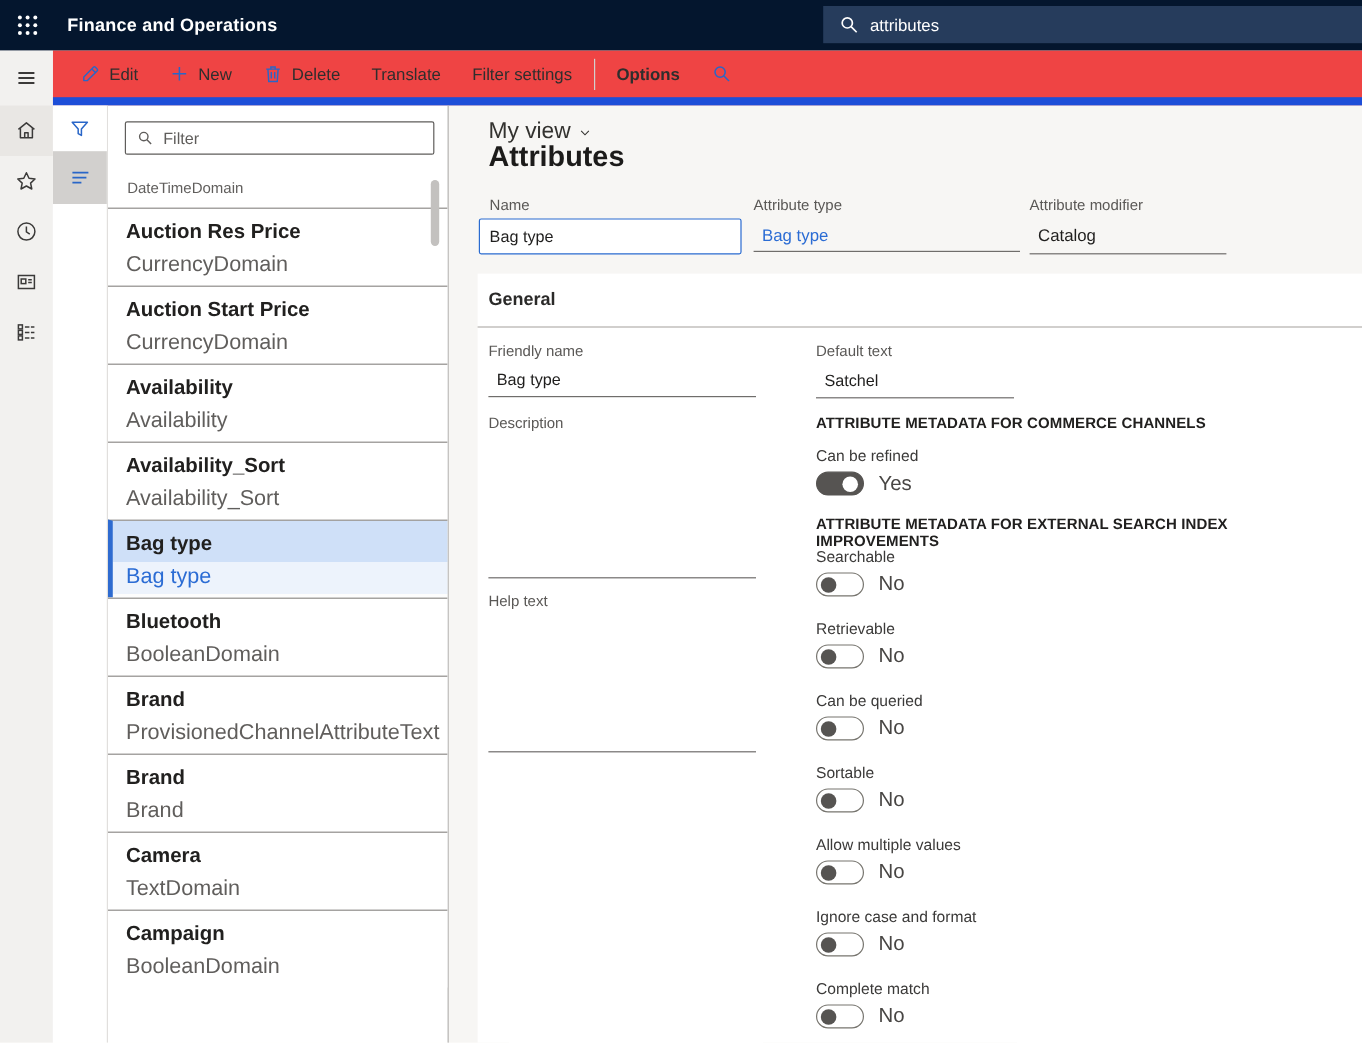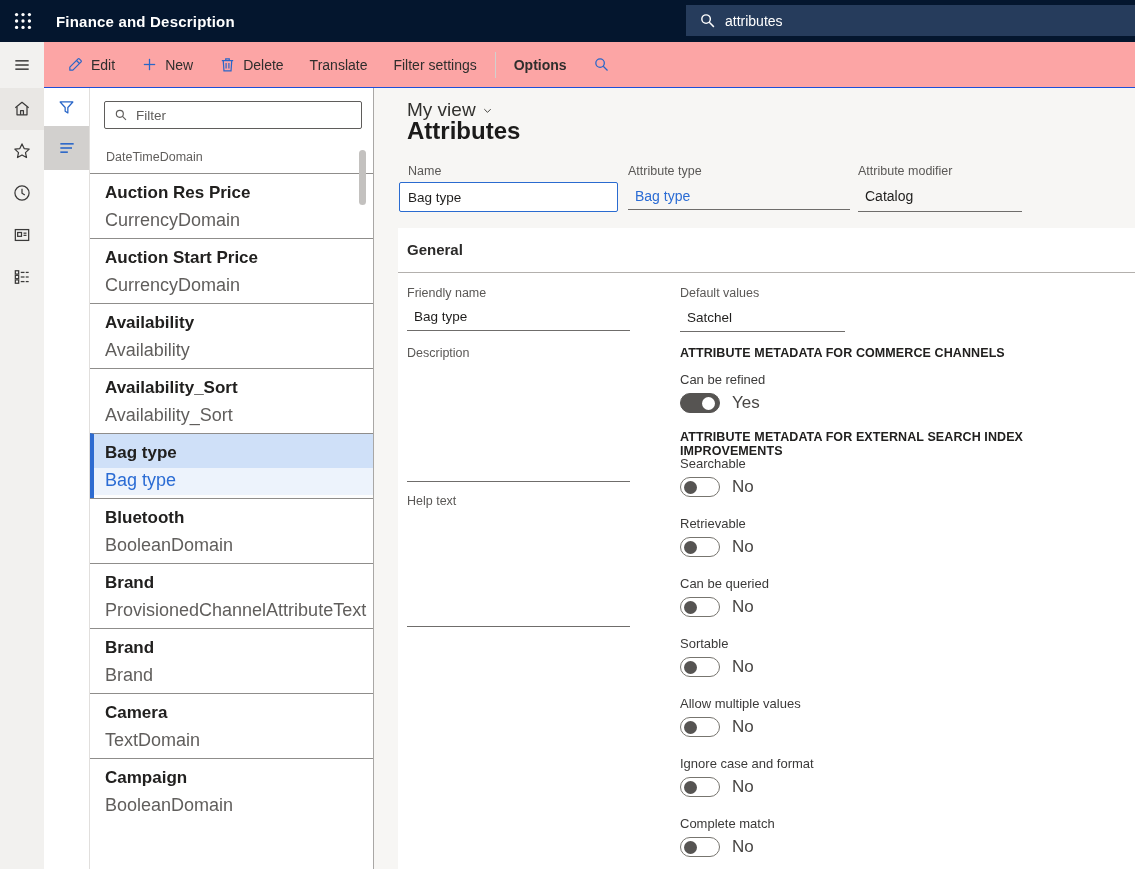--- a/index.html
+++ b/index.html
@@ -14,21 +14,21 @@
   svg { display:block; }
 
   
   .topbar { position:absolute; left:0; top:0; right:0; height:42px; background:#04162e; display:flex; align-items:center; z-index:5; }
   .waffle { width:46px; height:42px; display:flex; align-items:center; justify-content:center; cursor:pointer; }
   .app-title { color:#fff; font-size:15px; font-weight:700; margin-left:10px; letter-spacing:.2px; }
   .top-search { position:absolute; left:686px; right:0; top:5px; height:31px; background:#263c5c; display:flex; align-items:center; padding-left:13px; }
   .top-search input { background:transparent; border:none; outline:none; color:#fff; font-size:14px; margin-left:9px; width:320px; font-family:inherit; }
 
   
-  .toolbar { position:absolute; left:44px; right:0; top:42px; height:46px; background:#fca5a5; border-bottom:1px solid #1d4ed8; display:flex; align-items:center; padding-left:10px; }
+  .toolbar { position:absolute; left:44px; right:0; top:42px; height:46px; background:#ef4444; border-bottom:7px solid #1d4ed8; display:flex; align-items:center; padding-left:10px; }
   .tb-btn { display:flex; align-items:center; gap:7px; border:none; background:none; font-family:inherit; font-size:14px; color:#2f2e2d; padding:6px 13px; cursor:pointer; white-space:nowrap; }
   .tb-btn.bold span { font-weight:700; }
   .tb-divider { width:1px; height:26px; background:#d2d0ce; margin:0 5px; }
 
   
   .leftnav { position:absolute; left:0; top:42px; bottom:0; width:44px; background:#f2f1ef; z-index:2; }
   .nav-cell { width:44px; height:42px; display:flex; align-items:center; justify-content:center; cursor:pointer; }
   .nav-cell.burger { height:46px; }
   .nav-cell.current { background:#e9e7e4; }
 
@@ -111,21 +111,21 @@
           <circle cx="19" cy="5" r="1.8"></circle>
         <circle cx="5" cy="12" r="1.8"></circle>
           <circle cx="12" cy="12" r="1.8"></circle>
           <circle cx="19" cy="12" r="1.8"></circle>
         <circle cx="5" cy="19" r="1.8"></circle>
           <circle cx="12" cy="19" r="1.8"></circle>
           <circle cx="19" cy="19" r="1.8"></circle>
       </g>
     </svg>
   </div>
-  <div class="app-title">Finance and Description</div>
+  <div class="app-title">Finance and Operations</div>
   <div class="top-search">
     <span>
       <svg width="17" height="17" viewBox="0 0 24 24" fill="none" stroke="#ffffff" stroke-width="2">
         <circle cx="10" cy="10" r="6"></circle>
           <line x1="14.5" y1="14.5" x2="21" y2="21"></line>
       </svg>
     </span>
     <input type="text" value="attributes" style="">
   </div>
 </div>
@@ -349,21 +349,21 @@
       <div class="fld-label cl-label1">Friendly name</div>
       <div class="fld-value cl-value1">Bag type</div>
       <div class="u-line cl-line1"></div>
       <div class="fld-label cl-label2">Description</div>
       <div class="u-line cl-line2"></div>
       <div class="fld-label cl-label3">Help text</div>
       <div class="u-line cl-line3"></div>
     </div>
 
     <div class="col-right">
-      <div class="cr-label">Default values</div>
+      <div class="cr-label">Default text</div>
       <div class="cr-value">Satchel</div>
       <div class="cr-line"></div>
       <div class="meta-header hdr-commerce">ATTRIBUTE METADATA FOR COMMERCE CHANNELS</div>
       <div class="grp-commerce">
           <div class="toggle-row">
             <div class="t-label">Can be refined</div>
             <div class="t-ctrl">
               <div class="switch on" role="switch">
                 <div class="knob"></div>
               </div>

